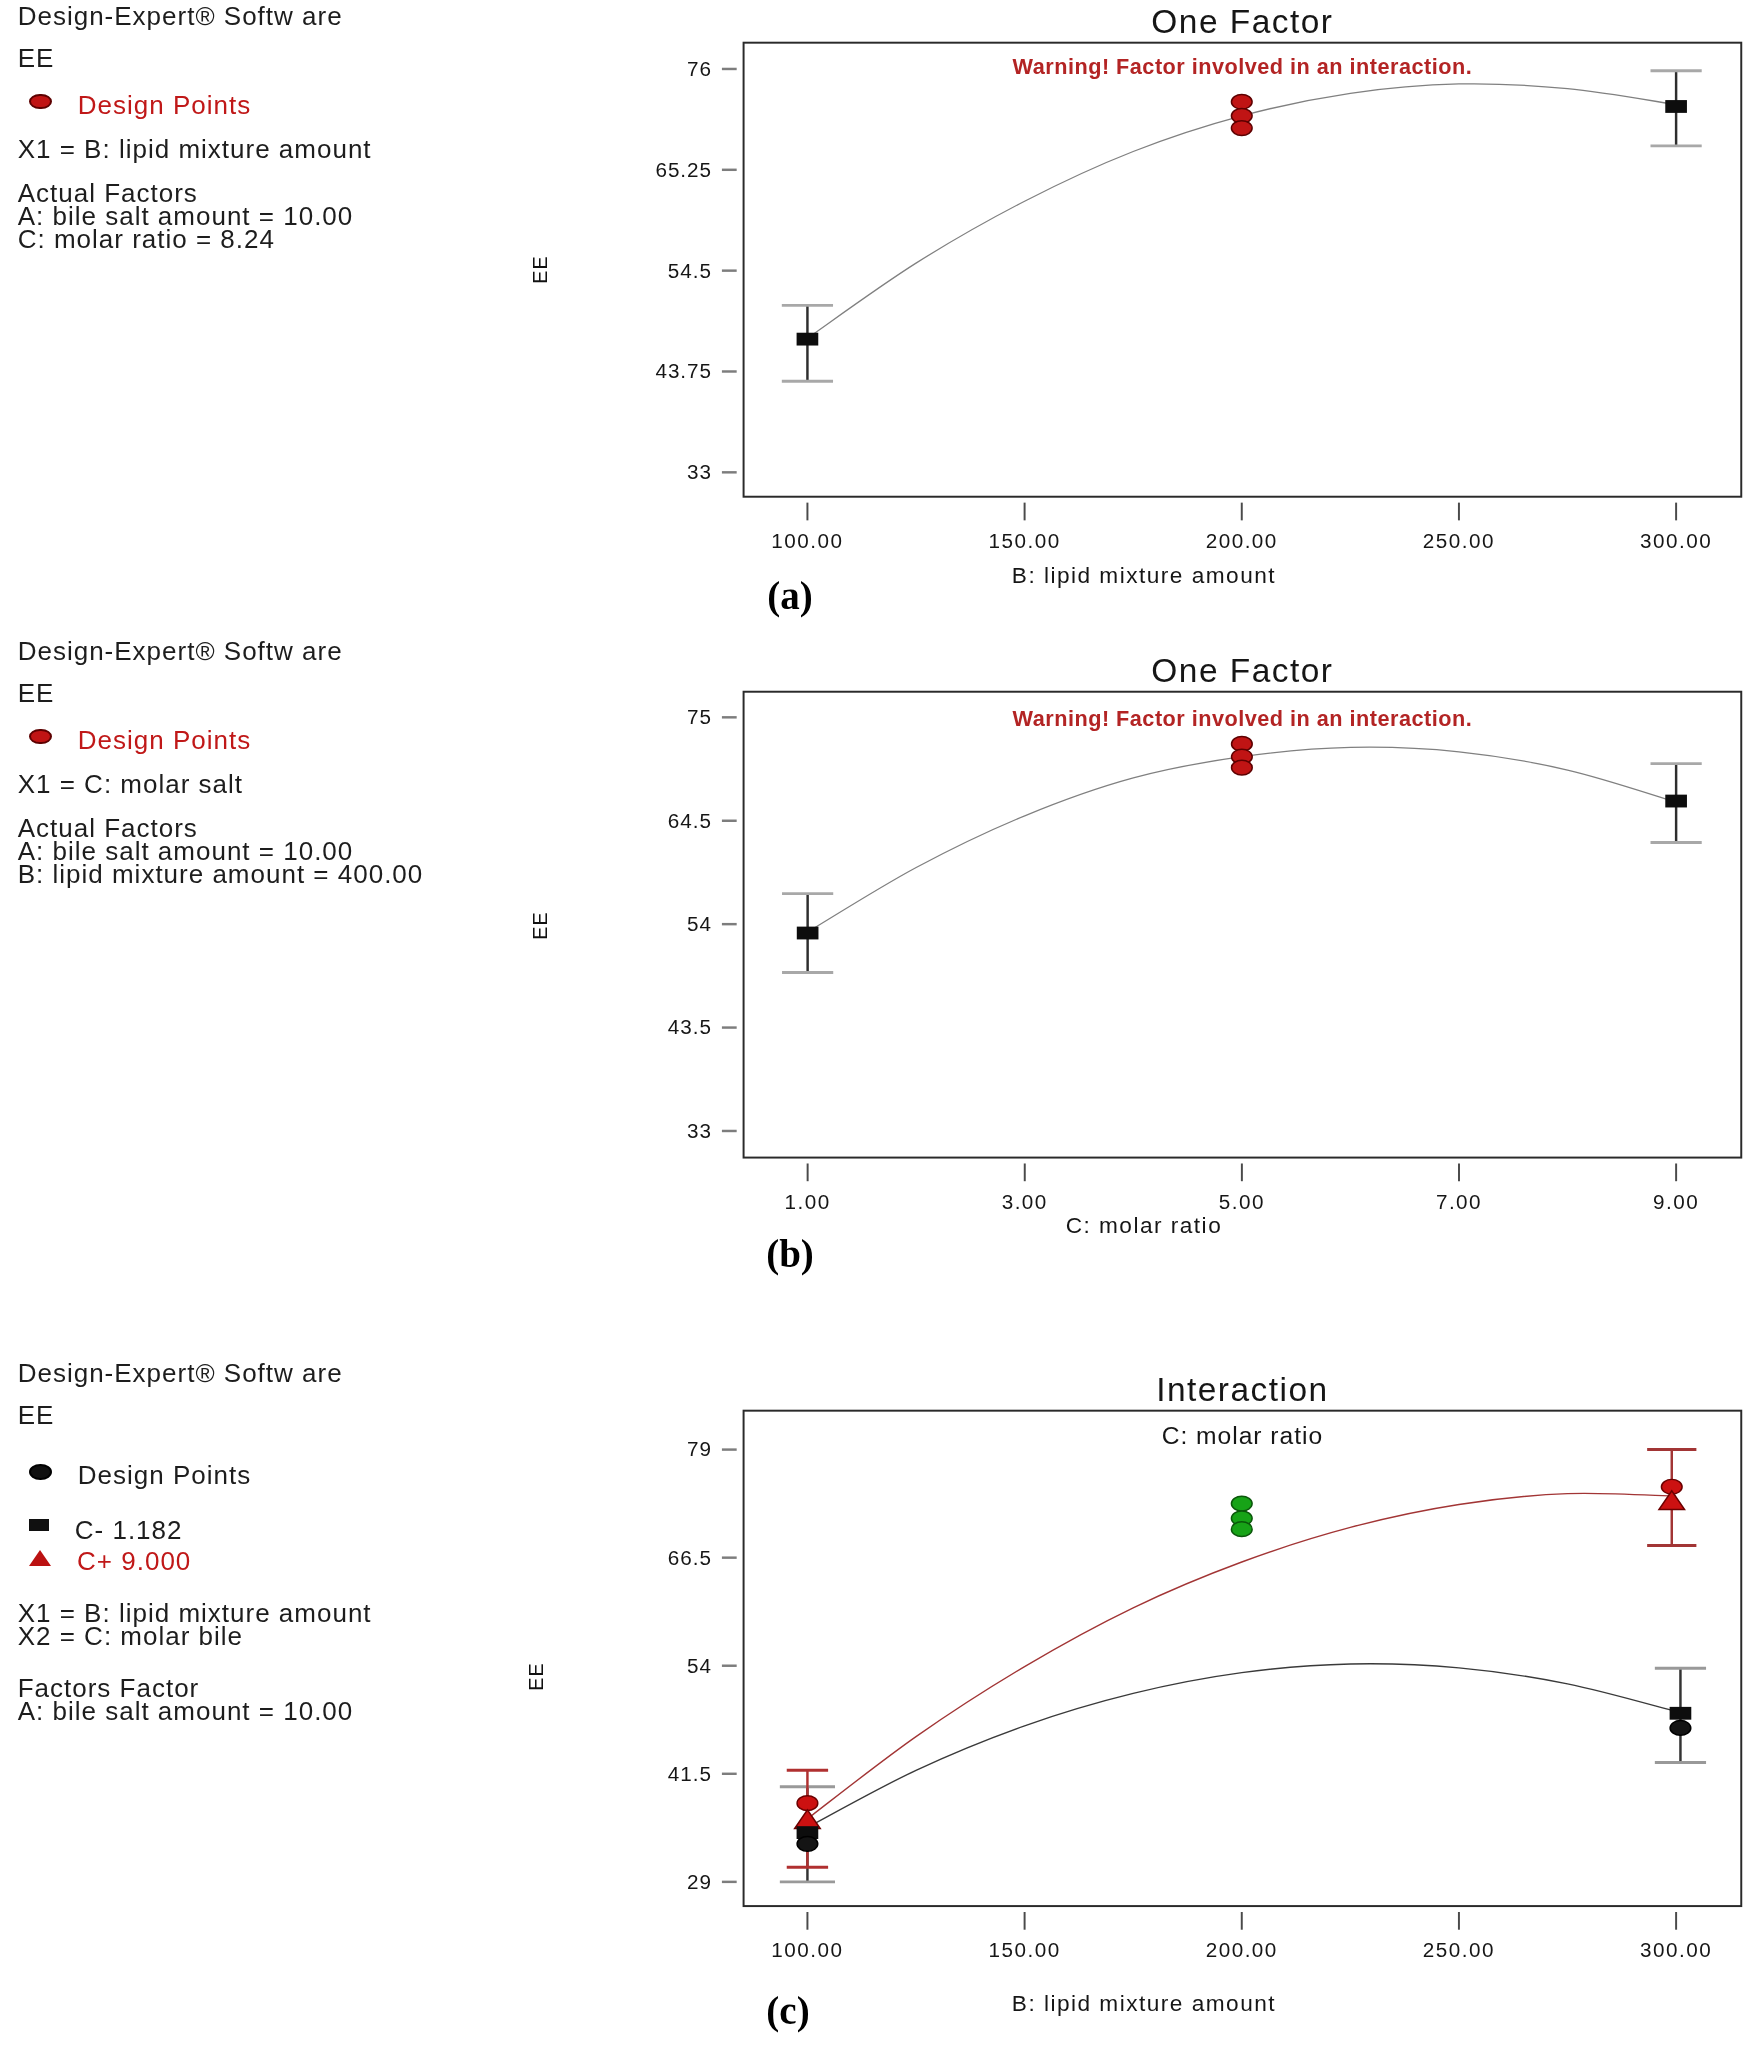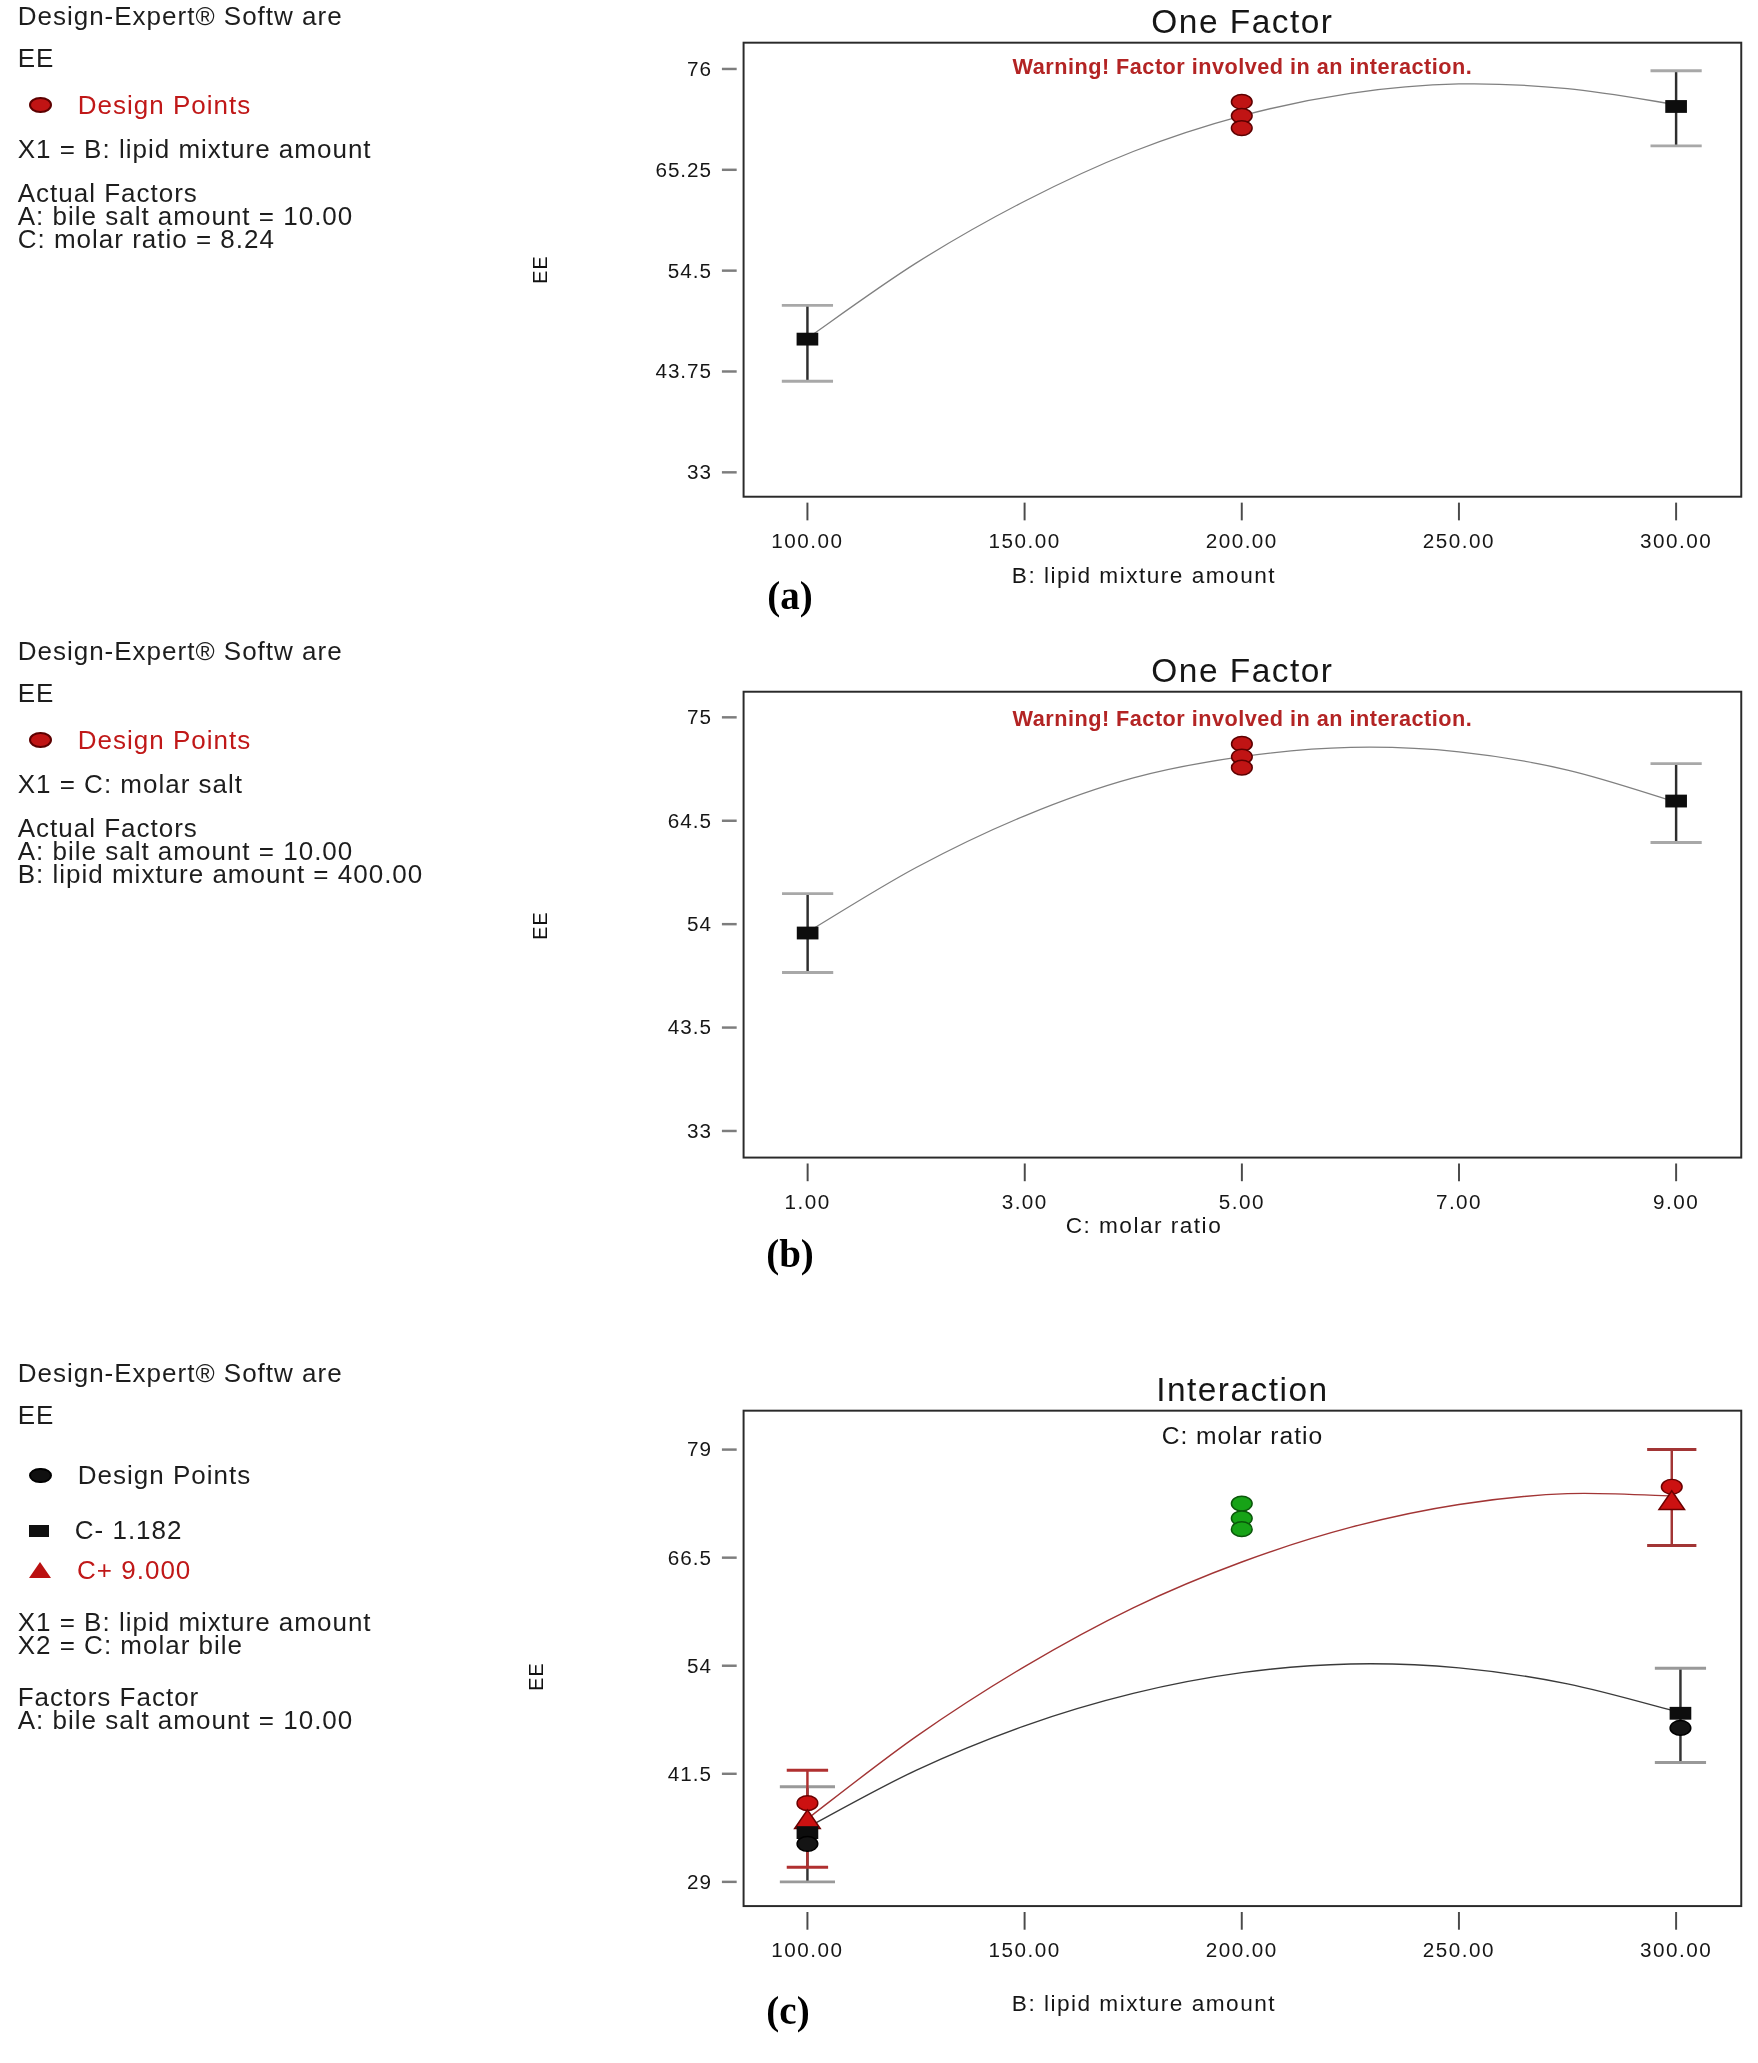--- a/index.html
+++ b/index.html
@@ -3,21 +3,21 @@
 <meta charset="utf-8">
 <style>
   html,body{margin:0;padding:0;background:#ffffff;}
   body{width:1758px;height:2064px;position:relative;font-family:"Liberation Sans",sans-serif;overflow:hidden;}
   #charts{position:absolute;left:0;top:0;}
   .info{position:absolute;left:17.7px;width:512px;color:#1d1d1d;font-size:26px;letter-spacing:1px;line-height:22.7px;}
   .info .row{white-space:nowrap;}
   .gap20{margin-top:19.7px;} .gap24{margin-top:23.6px;} .gap22{margin-top:21.7px;}
   .gap38{margin-top:37px;} .gap33{margin-top:32.5px;} .gap30{margin-top:29.6px;}
   .red-text{color:#c01818;}
-  .legend-row{display:flex;align-items:center;white-space:nowrap;}
+  .legend-row{display:flex;white-space:nowrap;}
   .mk{display:inline-block;margin-right:25.6px;margin-left:11.8px;}
   .mk-dot-red{width:18.7px;height:11.8px;border-radius:50%;background:#c01414;border:2px solid #5d0000;}
   .mk-dot-black{width:18.7px;height:11.8px;border-radius:50%;background:#101010;border:2px solid #000;}
   .mk-square-black{width:19.7px;height:11.8px;background:#101010;}
   .mk-tri-red{width:0;height:0;border-left:11.8px solid transparent;border-right:11.8px solid transparent;border-bottom:16.7px solid #bb1111;}
   .ylab{position:absolute;transform:rotate(-90deg);transform-origin:center;font-size:19.7px;color:#111;letter-spacing:1px;}
   .panel-label{position:absolute;transform:translateX(-50%);font-family:"Liberation Serif",serif;font-weight:bold;font-size:39px;color:#000;}
 </style>
 </head>
 <body>
@@ -176,21 +176,21 @@
   <div class="row">Design-Expert® Softw are</div>
   <div class="row gap20">EE</div>
   <div class="legend-row gap38">
     <span class="mk mk-dot-black"></span>
     <span>Design Points</span>
   </div>
   <div class="legend-row gap33">
     <span class="mk mk-square-black"></span>
     <span>C- 1.182</span>
   </div>
-  <div class="legend-row" style="margin-top:17px;">
+  <div class="legend-row" style="margin-top:8px;">
     <span class="mk mk-tri-red"></span>
     <span class="red-text">C+ 9.000</span>
   </div>
   <div class="row gap30">X1 = B: lipid mixture amount</div>
   <div class="row">X2 = C: molar bile</div>
   <div class="row gap30">Factors Factor</div>
   <div class="row">A: bile salt amount = 10.00</div>
 </div>
 
 <div class="ylab" style="left:526px;top:258px;">EE</div>

